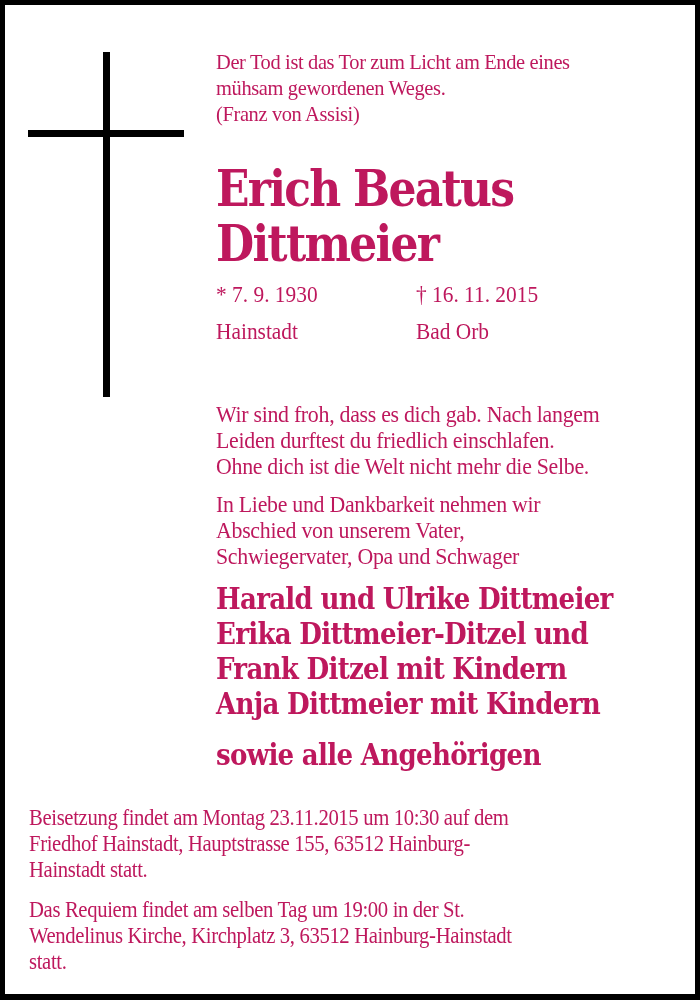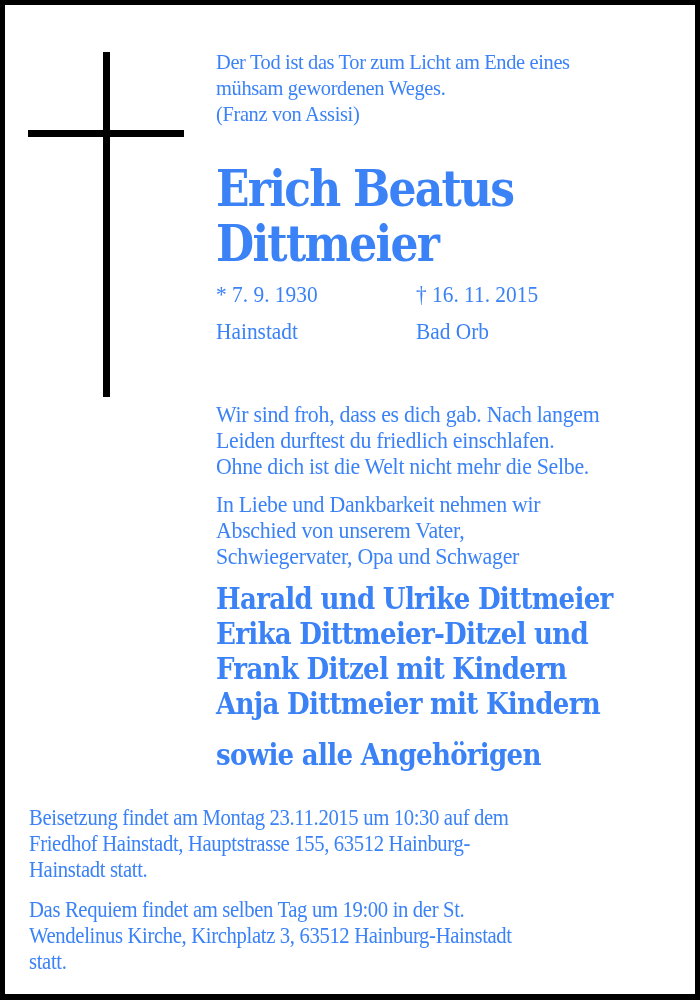--- a/index.html
+++ b/index.html
@@ -4,21 +4,21 @@
   <style>
     html, body { margin: 0; padding: 0; background: #ffffff; }
     body { width: 700px; height: 1000px; overflow: hidden; }
     .page {
       position: relative;
       width: 700px; height: 1000px;
       box-sizing: border-box;
       border: 5px solid #000;
       border-bottom-width: 6px;
       background: #fff;
-      color: #3b82f6;
+      color: #be185d;
       font-family: "Liberation Serif", "DejaVu Serif", serif;
     }
     .cross-v { position: absolute; left: 98px; top: 47px; width: 7px; height: 345px; background: #000; }
     .cross-h { position: absolute; left: 23px; top: 125px; width: 156px; height: 7px; background: #000; }
 
     .quote {
       position: absolute; left: 211px; top: 44px; width: 480px;
       font-size: 22px; line-height: 26px;
       letter-spacing: -0.4px;
       transform: scaleX(0.93); transform-origin: left top;

